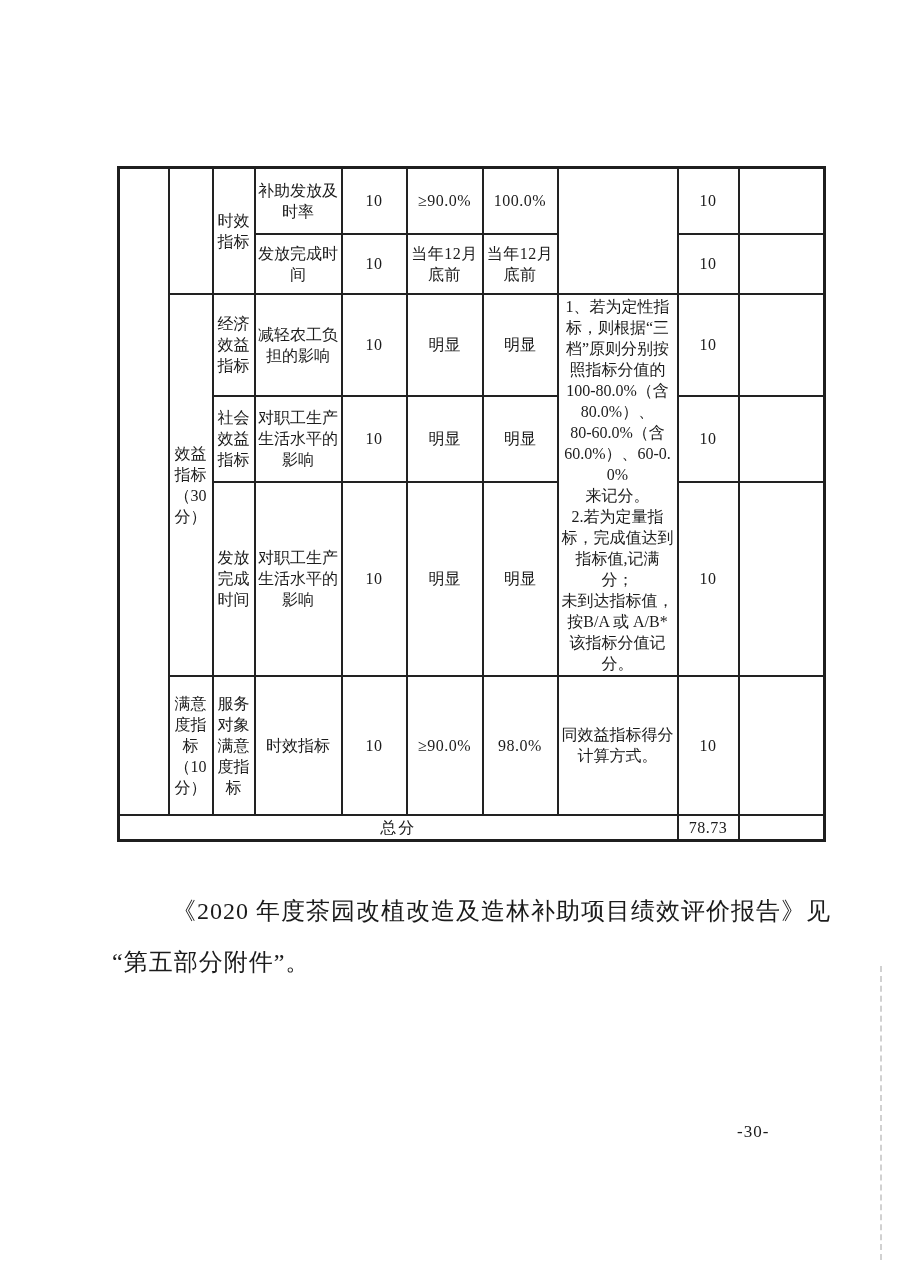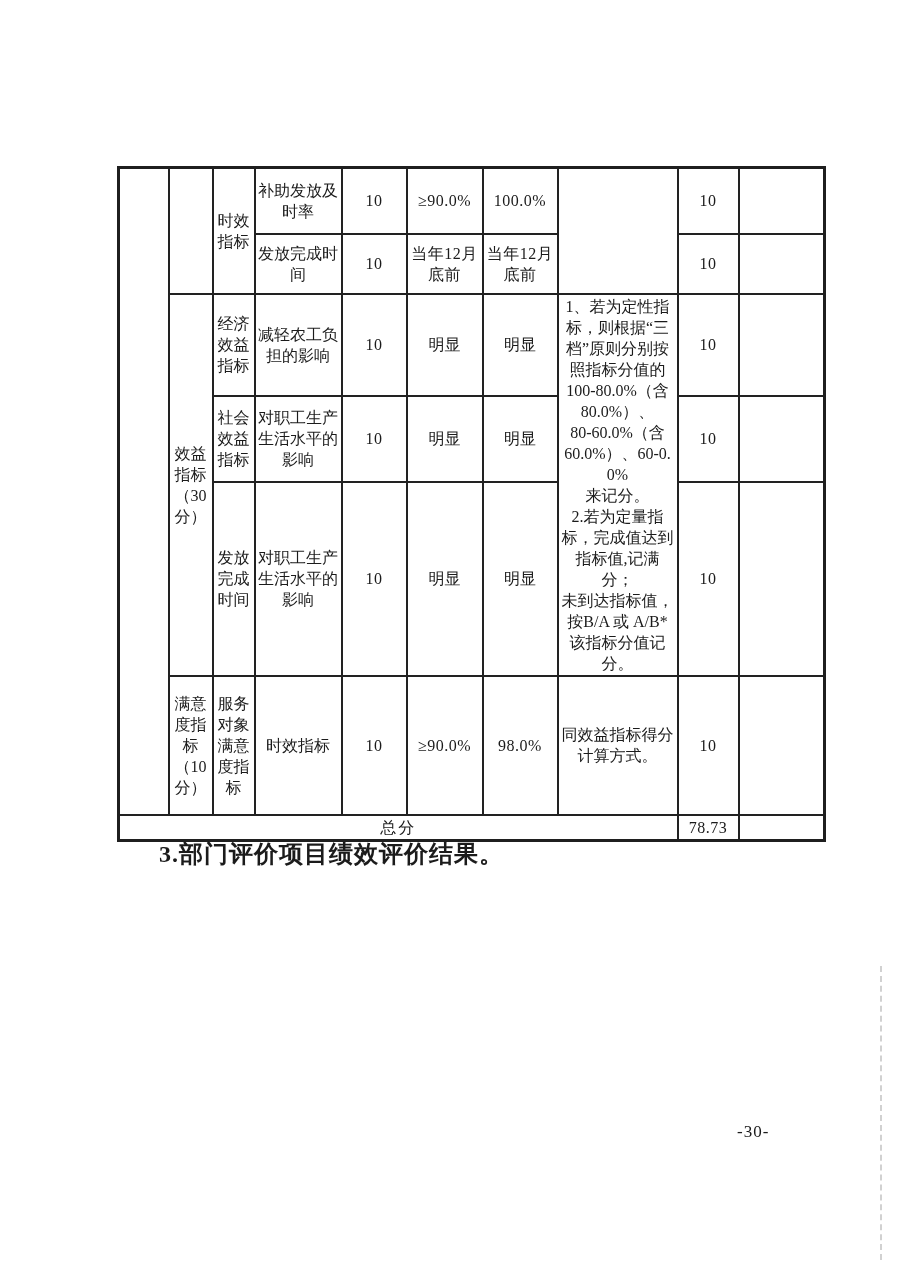--- a/index.html
+++ b/index.html
@@ -170,20 +170,21 @@
       </tr>
       <tr class="r7">
         <td colspan="8" class="total-label">总分</td>
         <td class="num">78.73</td>
         <td></td>
       </tr>
     </tbody>
       </table>
   </div>
 
-  <div class="heading">3.部门评价项目绩效评价结果。</div>
 
+  <div class="para">《2020 年度茶园改植改造及造林补助项目绩效评价报告》见
+“第五部分附件”。</div>
 
   <div class="pageno">-30-</div>
 
   <div class="artifact"></div>
 
 </div>
 
 </body></html>

